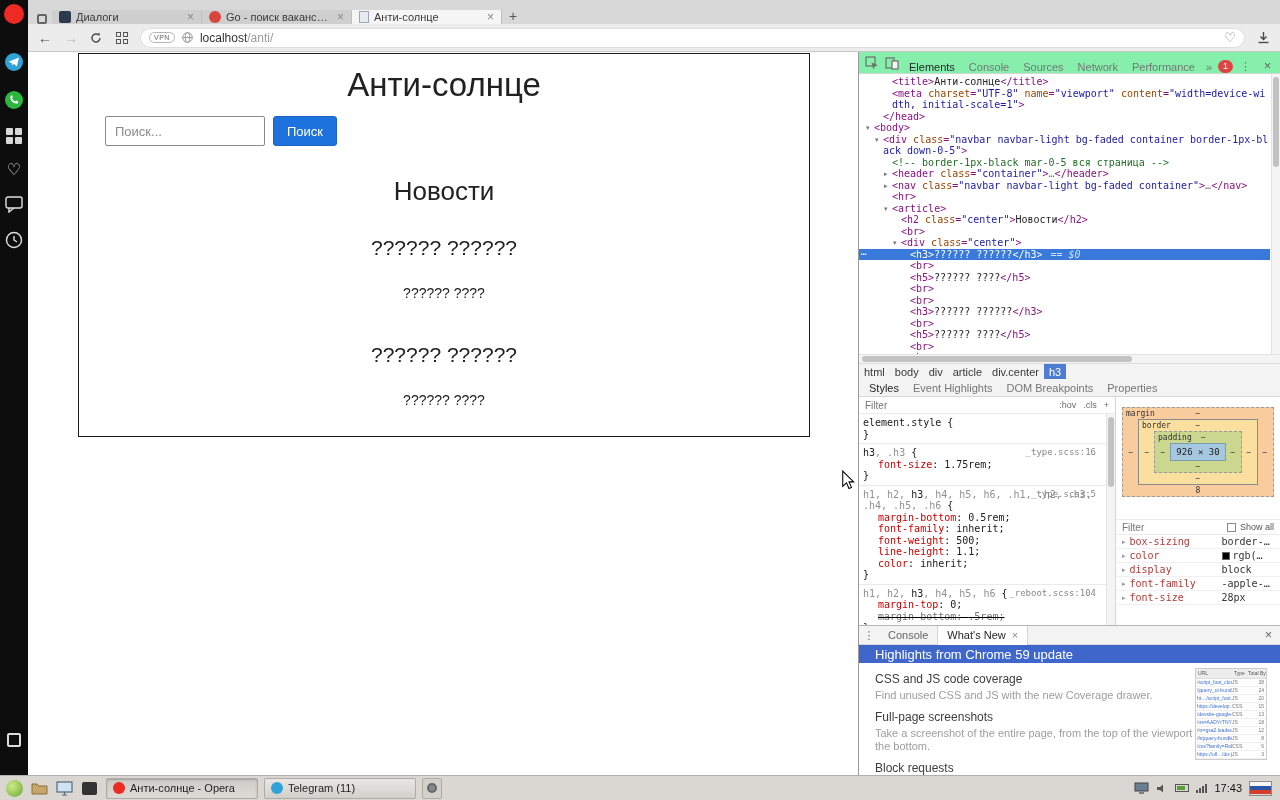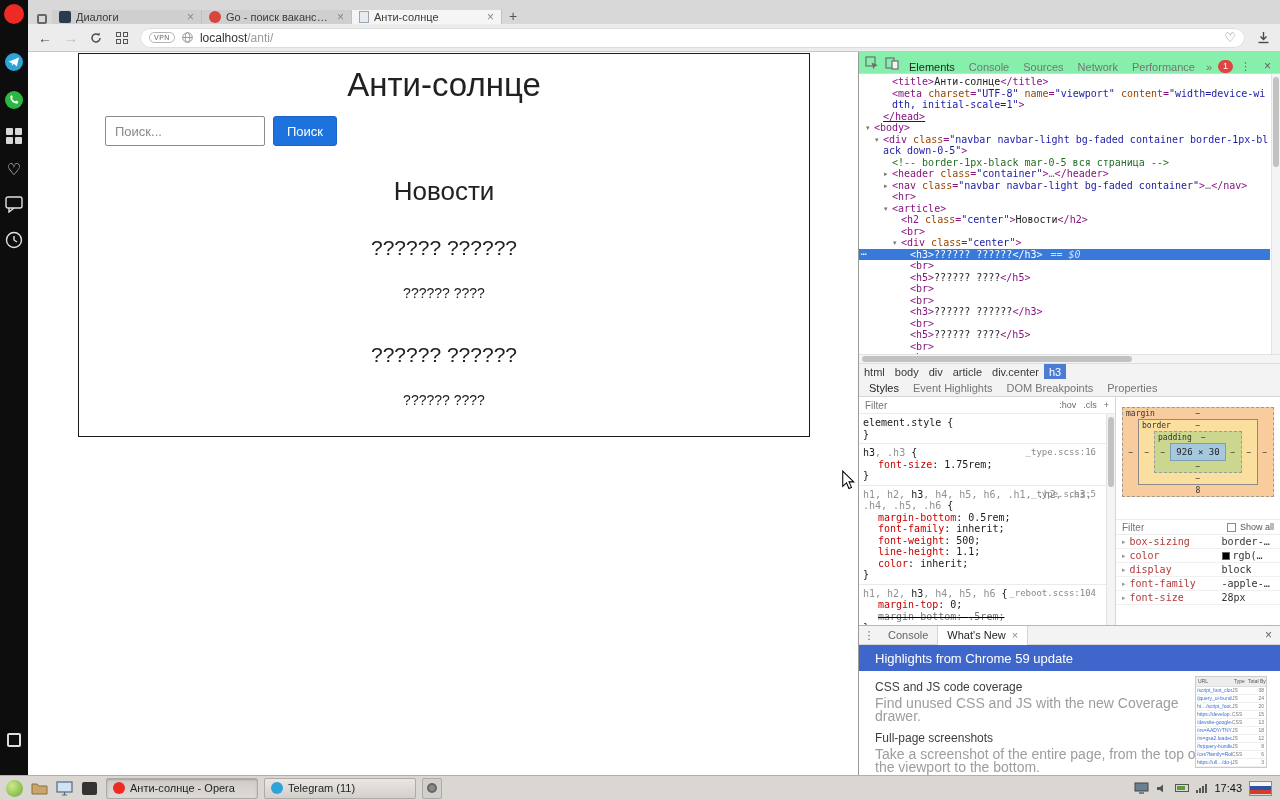--- a/index.html
+++ b/index.html
@@ -125,25 +125,25 @@
 .swatch{display:inline-block;width:8px;height:8px;background:#000;border:1px solid #666;flex:none}
 
 
 .drawer{height:150px;border-top:1px solid #b5b5b5;display:flex;flex-direction:column;background:#fff;flex:none}
 .drawer-tabs{height:19px;background:#f3f3f3;border-bottom:1px solid #d6d6d6;display:flex;align-items:center;font-size:11px;color:#666;flex:none}
 .dkebab{width:20px;text-align:center;color:#616161}
 .dtab{padding:0 9px;height:19px;line-height:18px}
 .dtab.active{background:#fff;border-left:1px solid #d6d6d6;border-right:1px solid #d6d6d6;color:#262626;display:flex;align-items:center;gap:6px}
 .dtab-close{color:#8a8a8a;font-size:11px}
 .drawer-close{margin-left:auto;padding:0 8px;color:#616161;font-size:12px}
-.wn-header{height:26px;background:#3e66cb;color:#fff;font-size:13px;display:flex;align-items:center;padding-left:16px;flex:none}
+.wn-header{height:18px;background:#3e66cb;color:#fff;font-size:13px;display:flex;align-items:center;padding-left:16px;flex:none}
 .wn-body{flex:1;position:relative;padding:9px 0 0 16px;overflow:hidden}
 .wn-sec{margin-bottom:8px;width:330px}
 .wn-title{font-size:12px;color:#3d3d3d;margin-bottom:3px}
-.wn-desc{font-size:14px;color:#9d9d9d;line-height:13px}
+.wn-desc{font-size:11px;color:#9d9d9d;line-height:13px}
 .mini-table{position:absolute;top:5px;right:13px;width:72px;border:1px solid #ccc;background:#fff;overflow:hidden;font-size:5px;line-height:7px}
 .mt-head{display:flex;background:#ededed;border-bottom:1px solid #ddd;color:#555}
 .mt-head span{padding:1px 2px;overflow:hidden;white-space:nowrap}
 .mth-u{width:36px}.mth-t{width:14px}.mth-n{flex:1}
 .mt-row{display:flex;border-bottom:1px solid #f0f0f0}
 .mt-u{width:36px;color:#3b6fd1;overflow:hidden;white-space:nowrap;padding:0 1px}
 .mt-t{width:14px;color:#777;overflow:hidden;white-space:nowrap}
 .mt-n{flex:1;color:#777;text-align:right;padding-right:2px}
 
 
@@ -318,21 +318,21 @@
           <span class="dt-chevron">»</span>
           <span class="err-badge">1</span>
           <span class="dt-kebab">⋮</span>
           <span class="dt-close">×</span>
         </div>
 
         <div class="dt-tree">
           <div>
               <div class="tree-line" style="padding-left: 33px;"><span class="tk-p">&lt;title&gt;</span><span class="tk-t">Анти-солнце</span><span class="tk-p">&lt;/title&gt;</span></div>
               <div class="tree-line" style="padding-left: 33px;"><span class="tk-p">&lt;meta </span><span class="tk-a">charset</span><span class="tk-p">=</span><span class="tk-v">"UTF-8"</span><span class="tk-t"> </span><span class="tk-a">name</span><span class="tk-p">=</span><span class="tk-v">"viewport"</span><span class="tk-t"> </span><span class="tk-a">content</span><span class="tk-p">=</span><span class="tk-v">"width=device-width, initial-scale=1"</span><span class="tk-p">&gt;</span></div>
-              <div class="tree-line" style="padding-left: 24px; text-decoration: underline;"><span class="tk-p">&lt;/head&gt;</span></div>
+              <div class="tree-line" style="padding-left: 24px;"><span class="tk-p">&lt;/head&gt;</span></div>
               <div class="tree-line" style="padding-left: 15px;"><span class="arrow" style="left: 7px;">▾</span><span class="tk-p">&lt;body&gt;</span></div>
               <div class="tree-line" style="padding-left: 24px;"><span class="arrow" style="left: 16px;">▾</span><span class="tk-p">&lt;div </span><span class="tk-a">class</span><span class="tk-p">=</span><span class="tk-v">"navbar navbar-light bg-faded container border-1px-black down-0-5"</span><span class="tk-p">&gt;</span></div>
               <div class="tree-line" style="padding-left: 33px;"><span class="tk-c">&lt;!-- border-1px-black mar-0-5 вся страница --&gt;</span></div>
               <div class="tree-line" style="padding-left: 33px;"><span class="arrow" style="left: 25px;">▸</span><span class="tk-p">&lt;header </span><span class="tk-a">class</span><span class="tk-p">=</span><span class="tk-v">"container"</span><span class="tk-p">&gt;</span><span class="tk-g">…</span><span class="tk-p">&lt;/header&gt;</span></div>
               <div class="tree-line" style="padding-left: 33px;"><span class="arrow" style="left: 25px;">▸</span><span class="tk-p">&lt;nav </span><span class="tk-a">class</span><span class="tk-p">=</span><span class="tk-v">"navbar navbar-light bg-faded container"</span><span class="tk-p">&gt;</span><span class="tk-g">…</span><span class="tk-p">&lt;/nav&gt;</span></div>
               <div class="tree-line" style="padding-left: 33px;"><span class="tk-p">&lt;hr&gt;</span></div>
               <div class="tree-line" style="padding-left: 33px;"><span class="arrow" style="left: 25px;">▾</span><span class="tk-p">&lt;article&gt;</span></div>
               <div class="tree-line" style="padding-left: 42px;"><span class="tk-p">&lt;h2 </span><span class="tk-a">class</span><span class="tk-p">=</span><span class="tk-v">"center"</span><span class="tk-p">&gt;</span><span class="tk-t">Новости</span><span class="tk-p">&lt;/h2&gt;</span></div>
               <div class="tree-line" style="padding-left: 42px;"><span class="tk-p">&lt;br&gt;</span></div>
               <div class="tree-line" style="padding-left: 42px;"><span class="arrow" style="left: 34px;">▾</span><span class="tk-p">&lt;div </span><span class="tk-a">class</span><span class="tk-p">=</span><span class="tk-v">"center"</span><span class="tk-p">&gt;</span></div>

